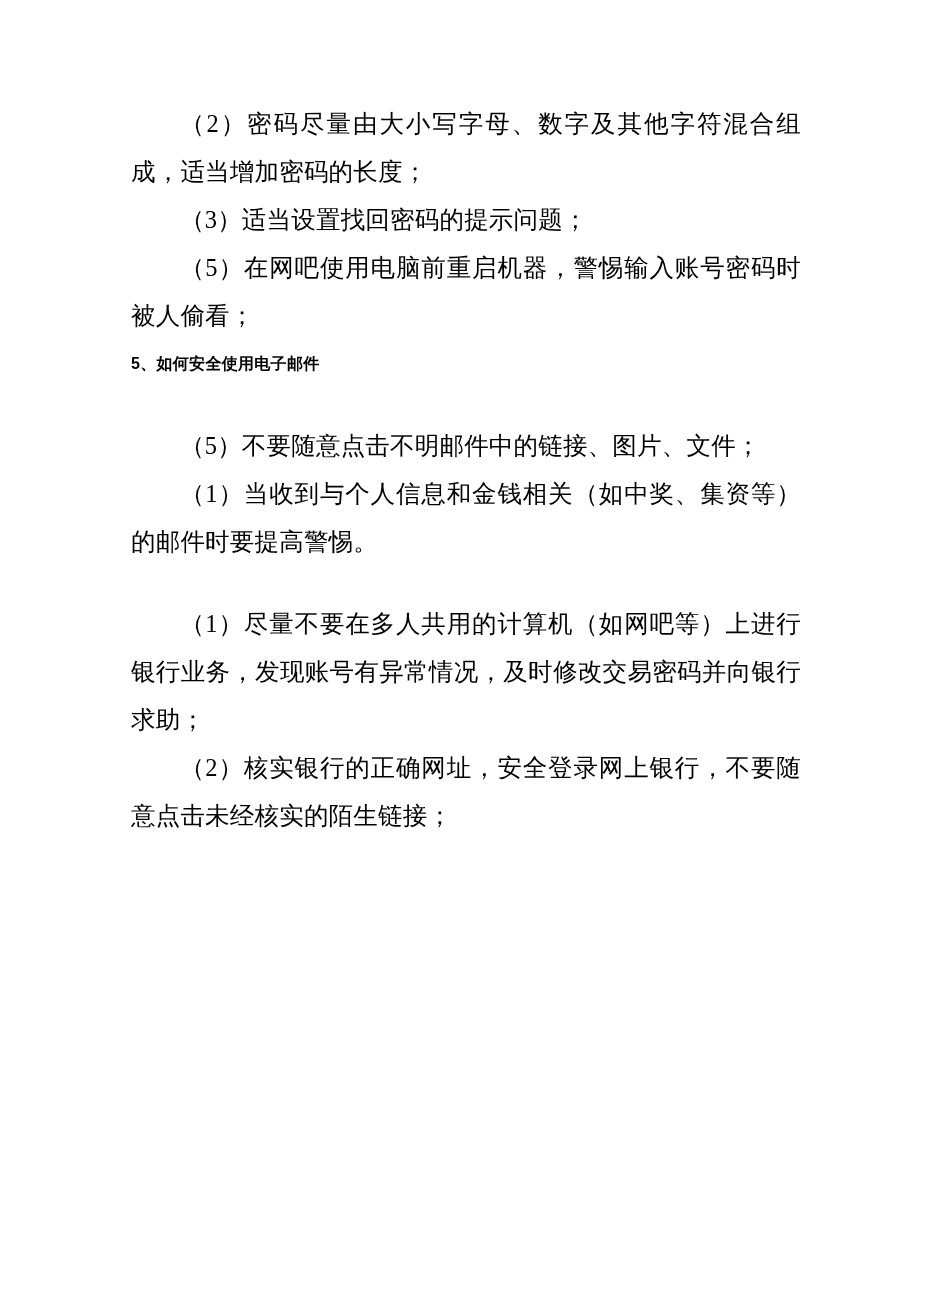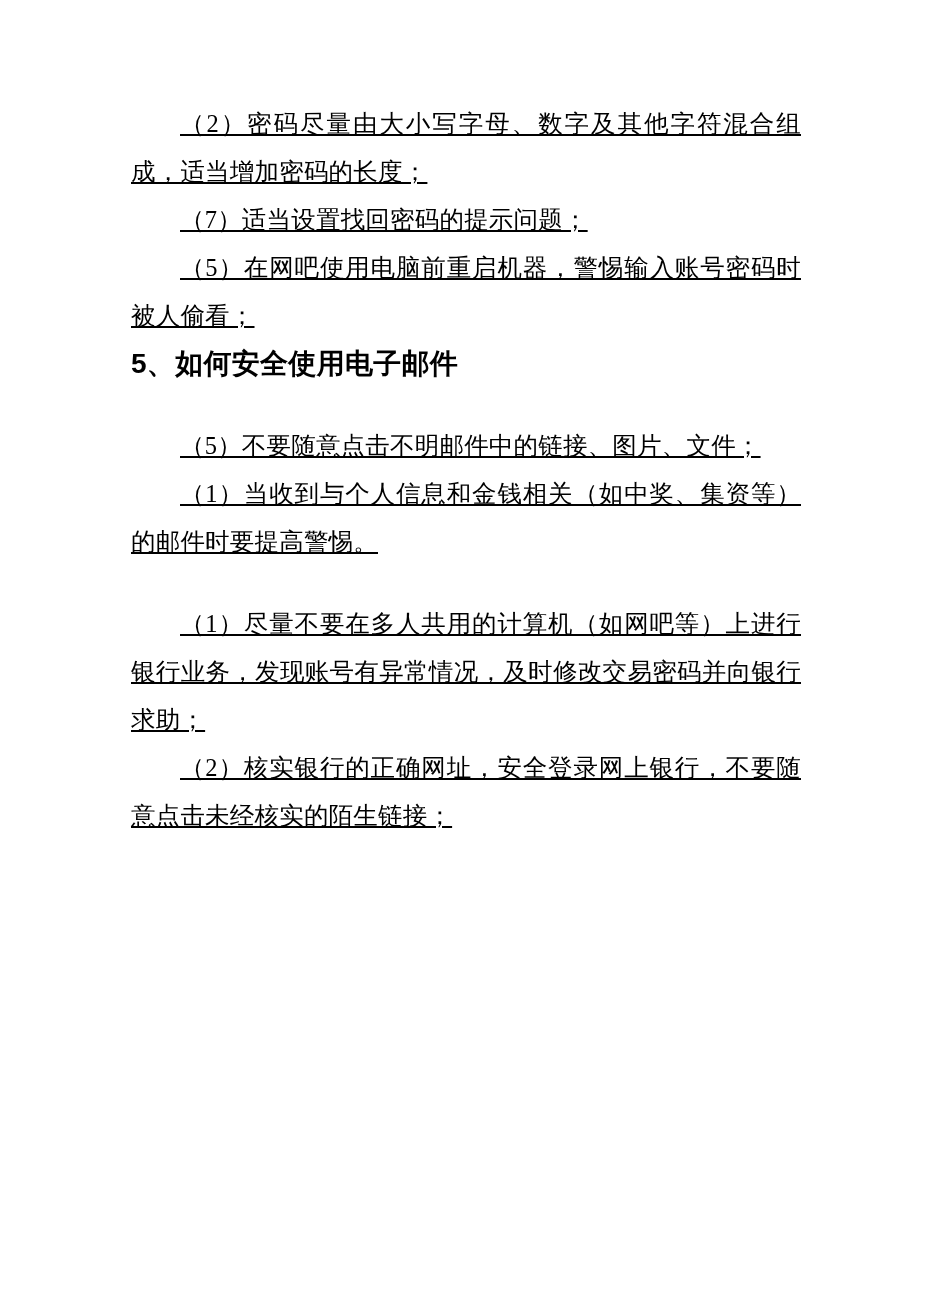--- a/index.html
+++ b/index.html
@@ -27,43 +27,42 @@
   }
   .para {
     font-family: "Liberation Serif", serif;
     font-size: 24.5px;
     line-height: 48px;
     text-align: justify;
     text-justify: inter-ideograph;
     margin: 0;
     text-indent: 49px;
     letter-spacing: 0.2px;
-    text-decoration: underline;
   }
   .heading {
     font-family: "Liberation Sans", sans-serif;
-    font-size: 28px;
+    font-size: 16px;
     font-weight: bold;
     line-height: 48px;
     margin: 0;
     text-indent: 0;
     letter-spacing: 0.3px;
   }
   .gap-after {
     margin-bottom: 34px;
   }
 </style>
 </head>
 <body>
 
 <div class="page">
   <div class="content">
 
     <p class="para">（2）密码尽量由大小写字母、数字及其他字符混合组成，适当增加密码的长度；</p>
-    <p class="para">（7）适当设置找回密码的提示问题；</p>
+    <p class="para">（3）适当设置找回密码的提示问题；</p>
     <p class="para">（5）在网吧使用电脑前重启机器，警惕输入账号密码时被人偷看；</p>
 
     <p class="heading gap-after">5、如何安全使用电子邮件</p>
 
     <p class="para">（5）不要随意点击不明邮件中的链接、图片、文件；</p>
     <p class="para gap-after">（1）当收到与个人信息和金钱相关（如中奖、集资等）的邮件时要提高警惕。</p>
 
 
     <p class="para">（1）尽量不要在多人共用的计算机（如网吧等）上进行银行业务，发现账号有异常情况，及时修改交易密码并向银行求助；</p>
     <p class="para">（2）核实银行的正确网址，安全登录网上银行，不要随意点击未经核实的陌生链接；</p>

